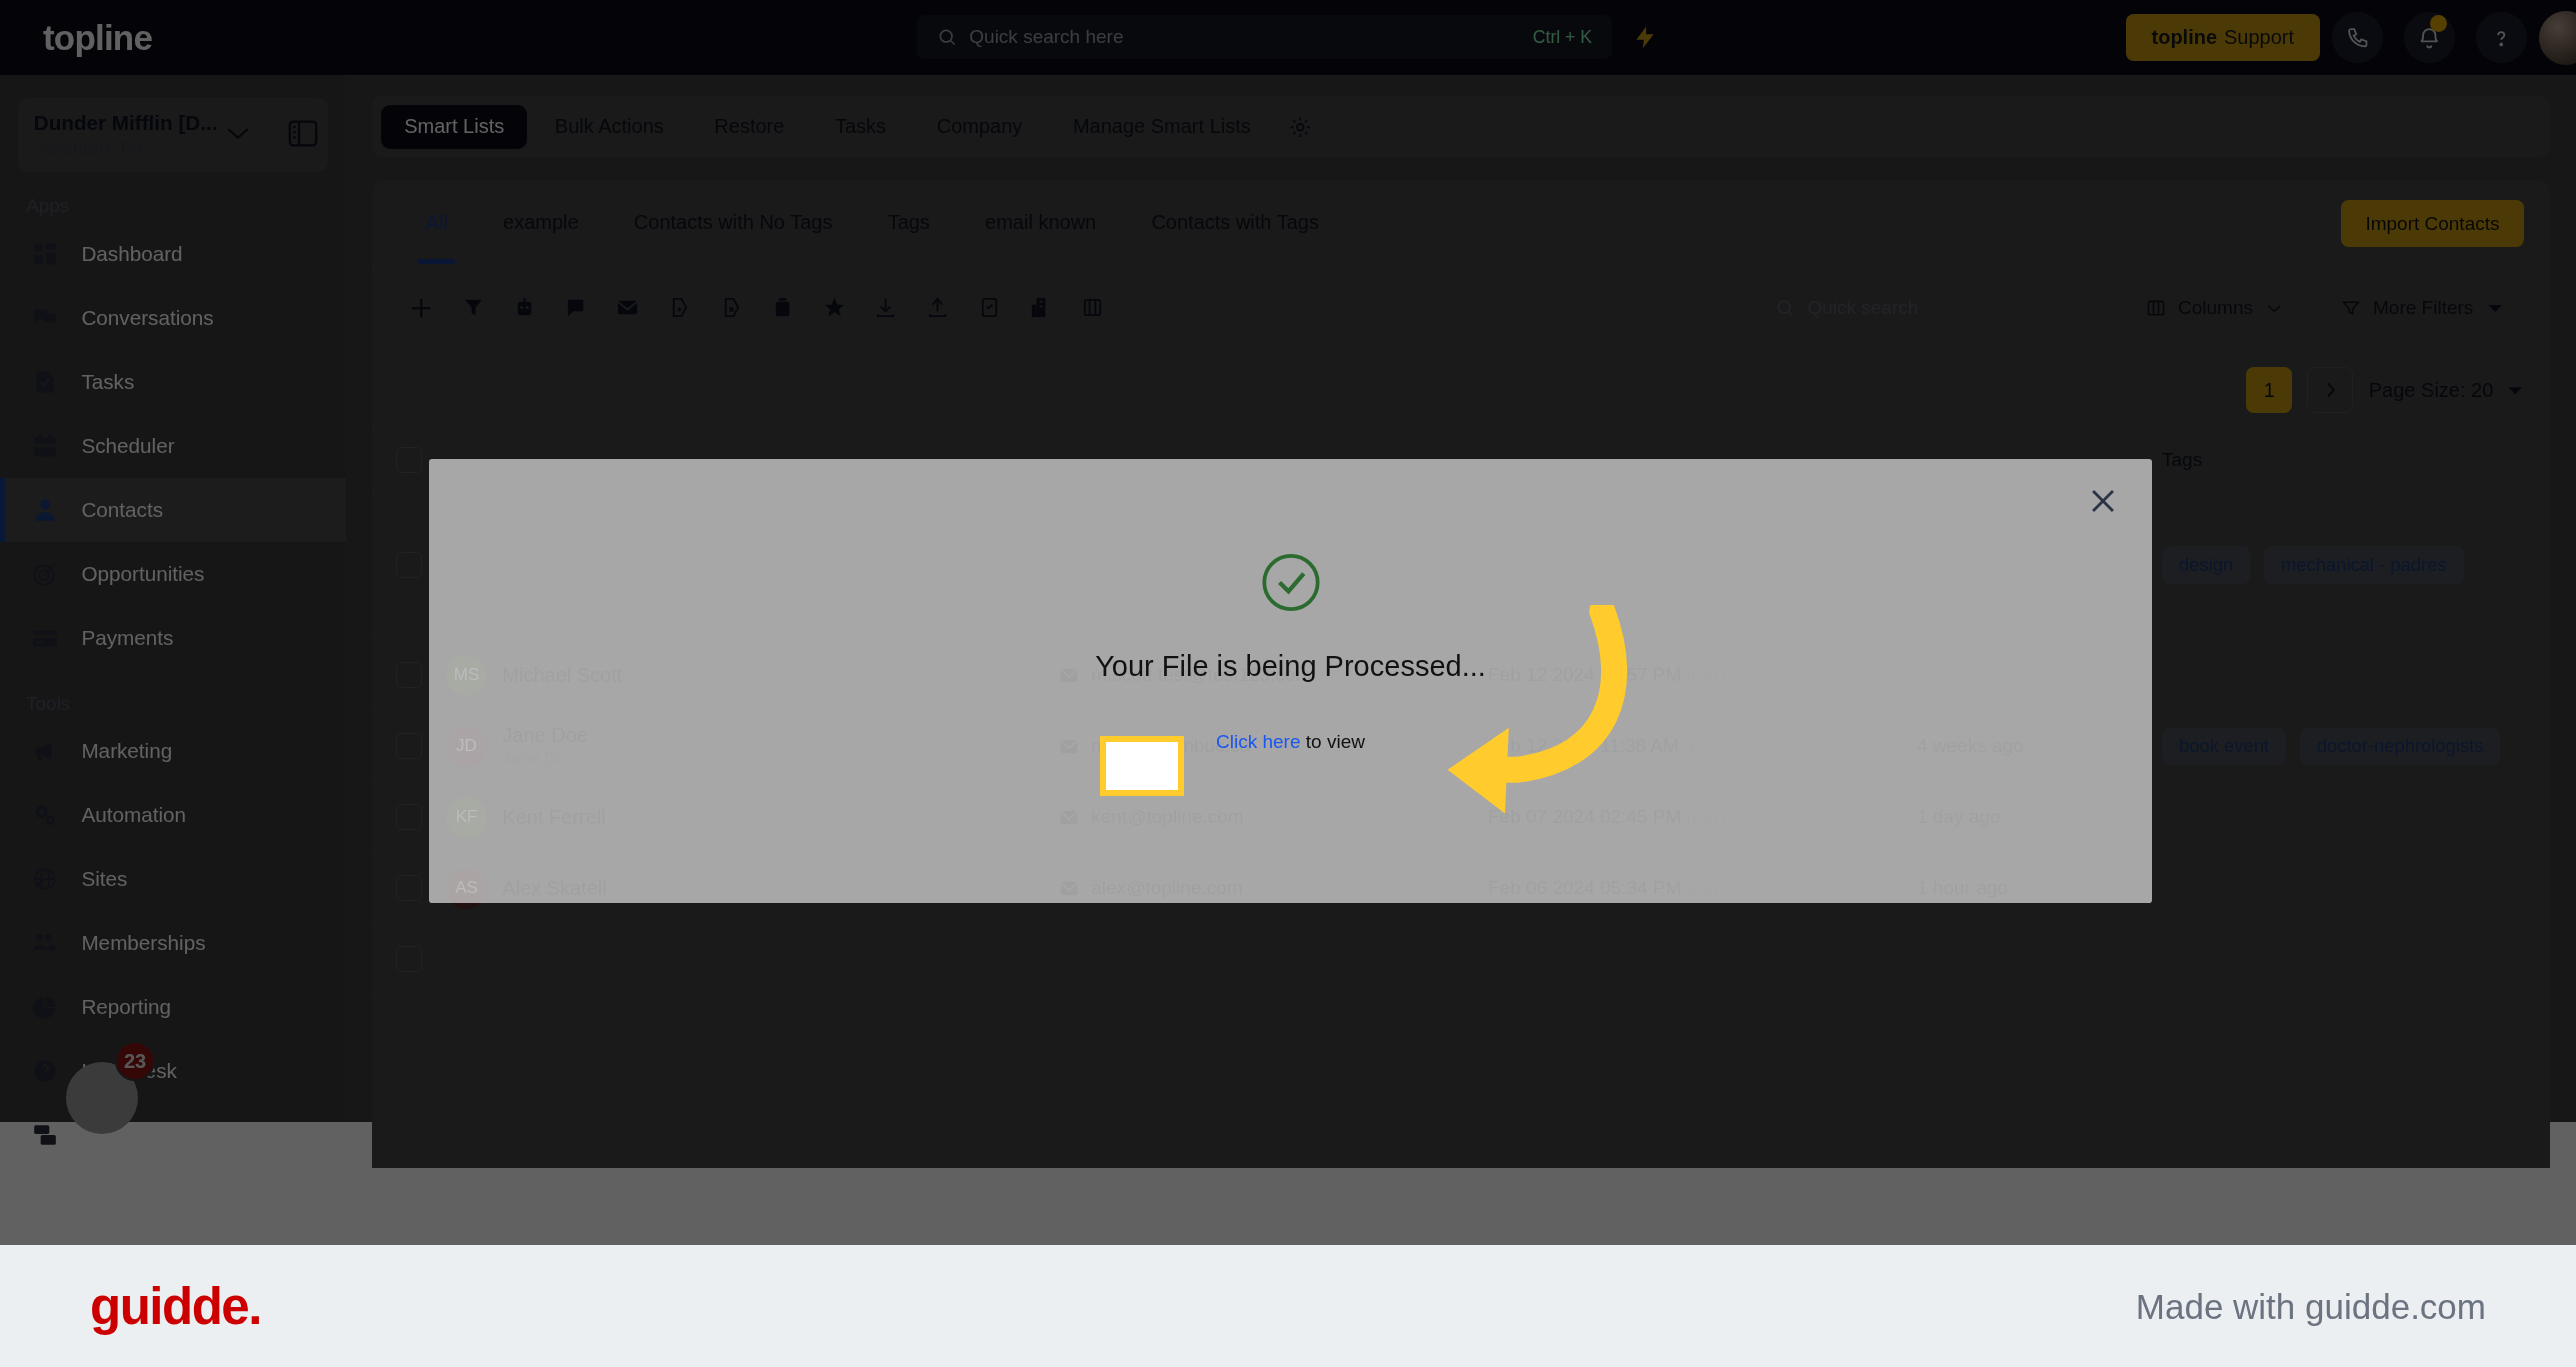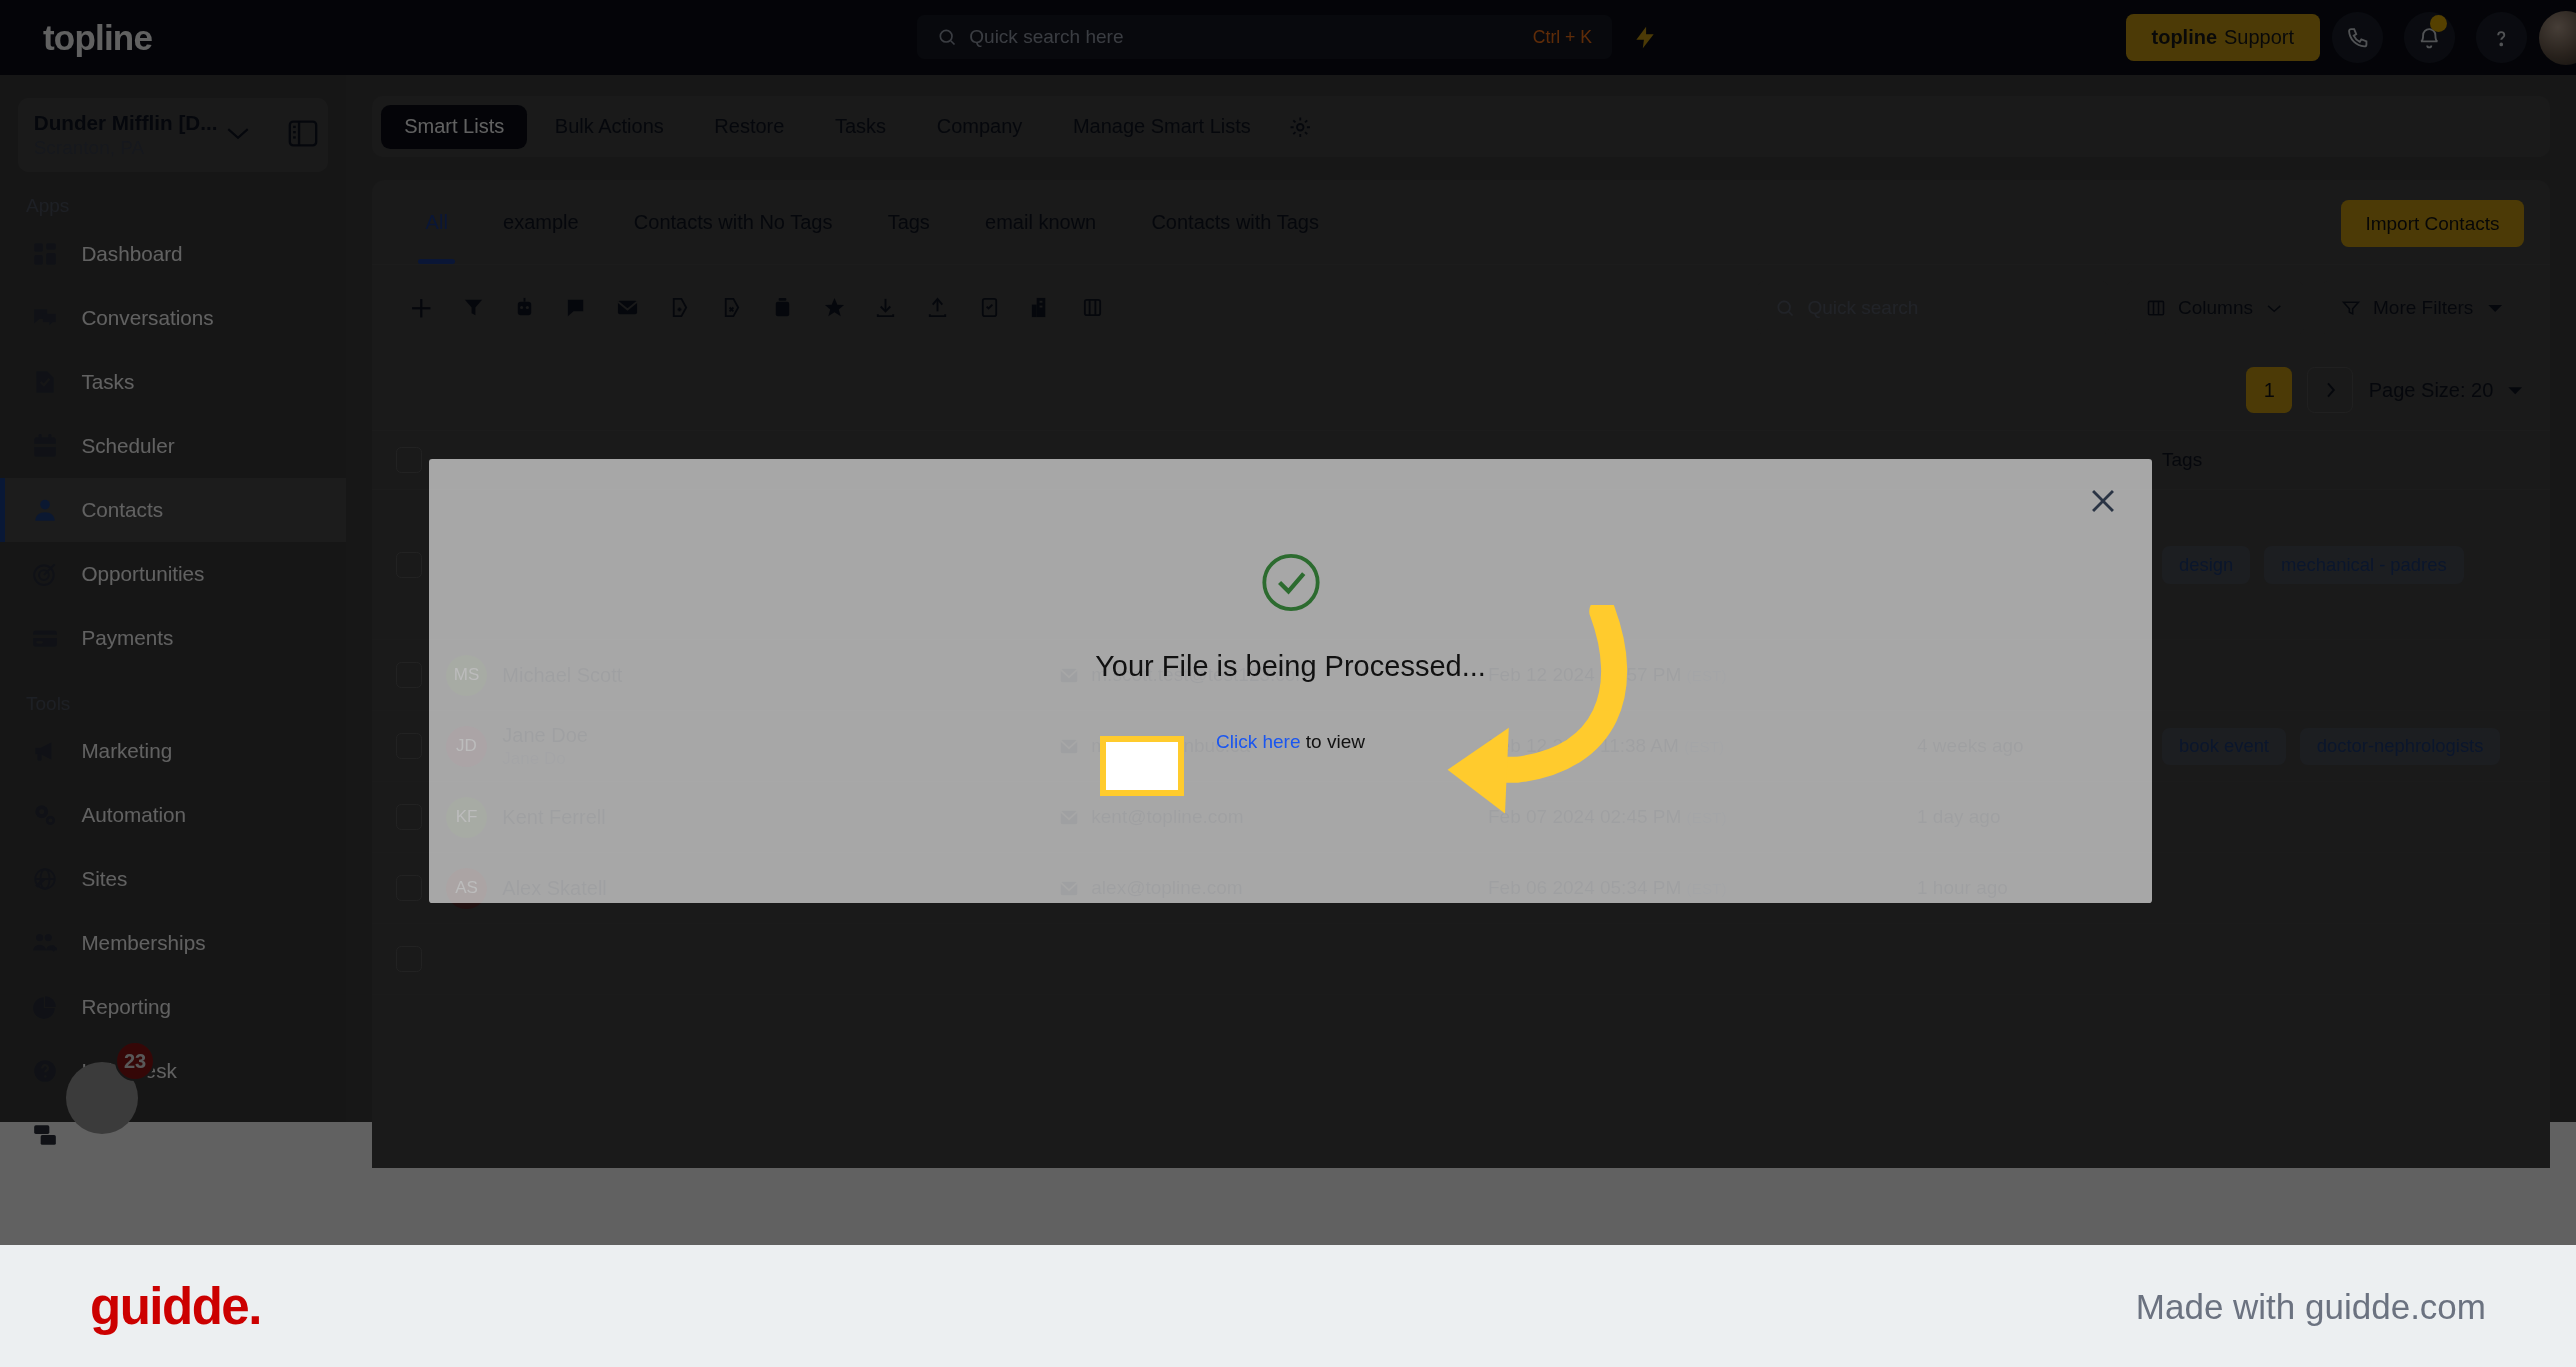--- a/index.html
+++ b/index.html
@@ -26,21 +26,21 @@
   .brand {
     width: 346px; padding-left: 43px; color: #fff;
     font-size: 35px; font-weight: 700; letter-spacing: -0.8px;
   }
   .qsearch {
     position: absolute; left: 917px; top: 15.3px; width: 695px; height: 44px;
     background: #161924; border-radius: 7.7px; display: flex; align-items: center;
     padding: 0 20px; gap: 12.3px;
   }
   .qsearch .ph { color: #9aa0ad; font-size: 19px; flex: 1; }
-  .qsearch .kbd { color: #f97316; font-size: 17.6px; }
+  .qsearch .kbd { color: #86efac; font-size: 17.6px; }
   .bolt { position: absolute; left: 1626px; top: 18.4px; width: 38px; height: 38px;
           display: flex; align-items: center; justify-content: center; }
   .support-btn {
     position: absolute; right: 256px; top: 13.8px; height: 47px; padding: 0 26px;
     background: #c79a10; border-radius: 7.7px; color: #1a1a1a; font-size: 20px;
     display: flex; align-items: center; justify-content: center; font-weight: 400;
     white-space: nowrap;
   }
   .support-btn b { font-weight: 700; margin-right: 6.9px; }
   .ticon {

